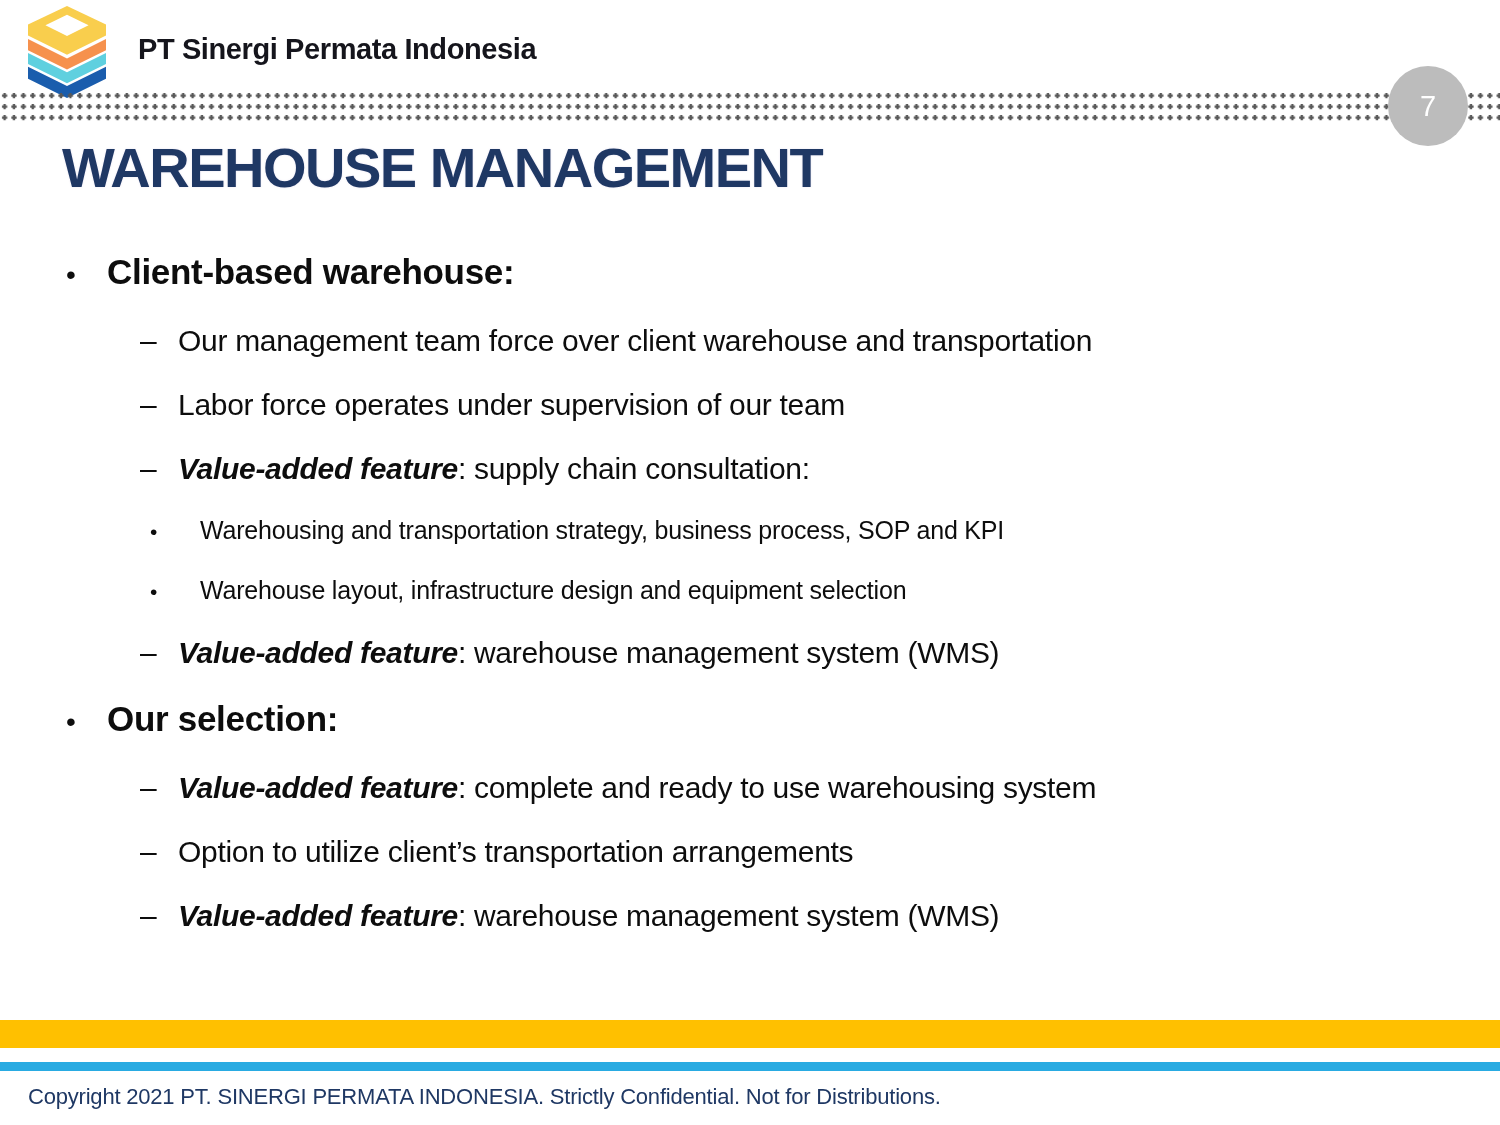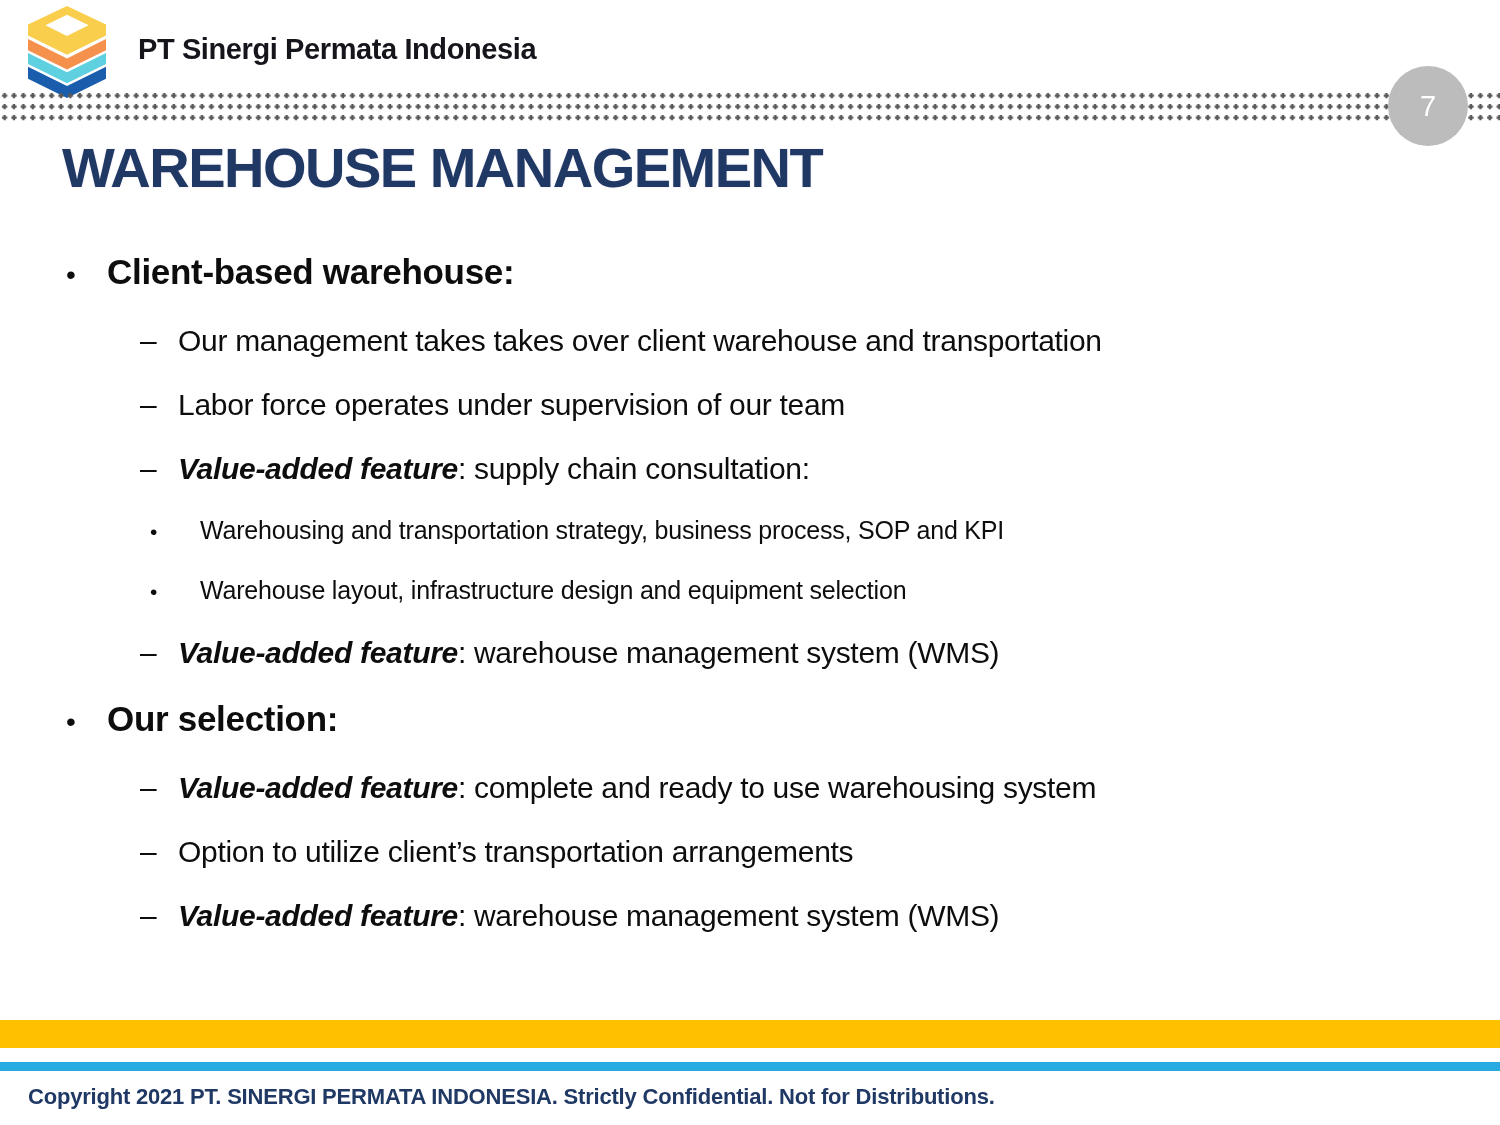--- a/index.html
+++ b/index.html
@@ -45,21 +45,21 @@
   .l2{padding-left:140px;font-size:30px;font-weight:400;line-height:40px;letter-spacing:-0.3px;}
   .l2 .marker{width:38px;flex:0 0 auto;}
   .l3{padding-left:150px;font-size:25px;font-weight:400;line-height:34px;letter-spacing:-0.2px;}
   .l3 .marker{width:50px;font-size:21px;flex:0 0 auto;}
   .txt b i{letter-spacing:-0.3px;text-align:center;}
   
   .bar-yellow{position:absolute;left:0;top:1020px;width:1500px;height:28px;background:#ffc000;}
   .bar-cyan{position:absolute;left:0;top:1062px;width:1500px;height:9px;background:#29abe2;}
   .copyright{
     position:absolute;left:28px;top:1084px;
-    font-size:22px;font-weight:700;letter-spacing:-0.2px;
+    font-size:22px;font-weight:400;letter-spacing:-0.2px;
     color:#1f3864;white-space:nowrap;
   }
 </style>
 </head>
 <body>
 
 <div id="slide">
 
   <div class="header">
     <svg class="logo" viewBox="0 0 76 100" preserveAspectRatio="none" aria-hidden="true">
@@ -87,21 +87,21 @@
 
   <div class="slide-title">WAREHOUSE MANAGEMENT</div>
 
   <div class="content">
       <div class="li l1">
         <span class="marker">•</span>
         <span class="txt">Client-based warehouse:</span>
       </div>
       <div class="li l2">
         <span class="marker">–</span>
-        <span class="txt">Our management takes takes over client warehouse and transportation</span>
+        <span class="txt">Our management team force over client warehouse and transportation</span>
       </div>
       <div class="li l2">
         <span class="marker">–</span>
         <span class="txt">Labor force operates under supervision of our team</span>
       </div>
       <div class="li l2">
         <span class="marker">–</span>
         <span class="txt"><b><i>Value-added feature</i></b>: supply chain consultation:</span>
       </div>
       <div class="li l3">

